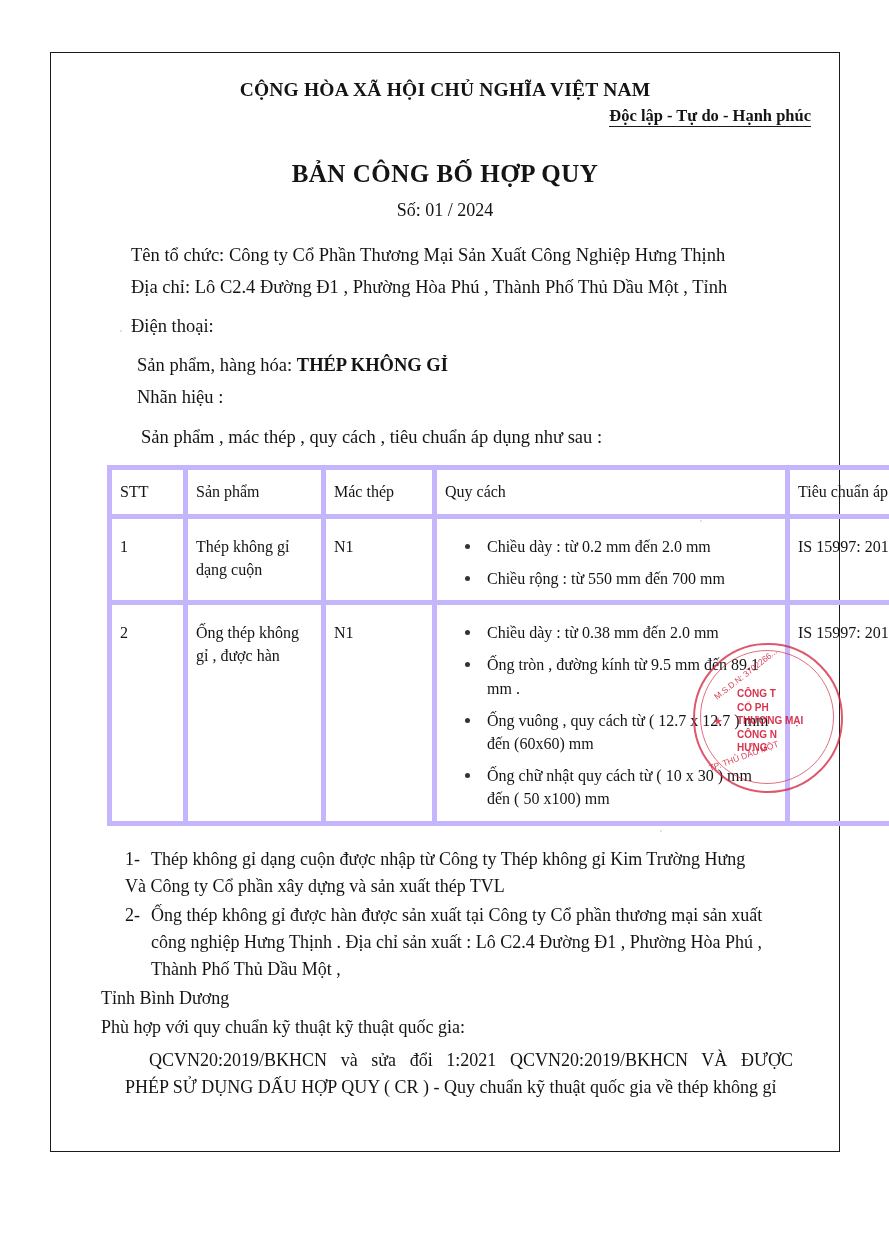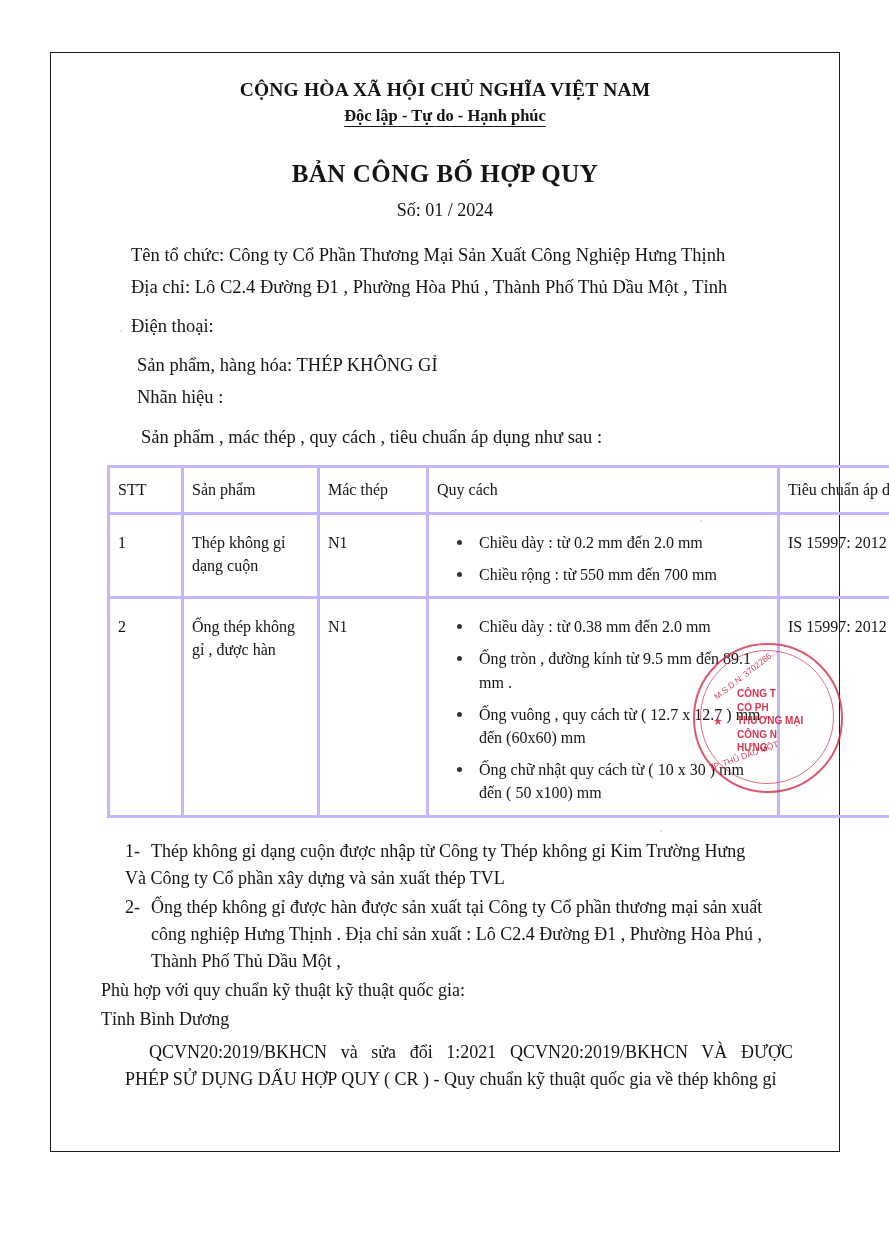--- a/index.html
+++ b/index.html
@@ -39,21 +39,21 @@
 
   
   .nation-line {
     text-align: center;
     font-weight: bold;
     font-size: 19.5px;
     letter-spacing: 0.2px;
     margin-top: 4px;
   }
   .motto {
-    text-align: center;
+    text-align: right;
     font-weight: bold;
     font-size: 16.5px;
     margin-top: 5px;
   }
   .motto span {
     border-bottom: 1.2px solid #1b1b1b;
     padding-bottom: 1px;
   }
 
   .doc-title {
@@ -75,33 +75,33 @@
     font-size: 18.5px;
     line-height: 1.52;
   }
   .info p {
     margin: 0 0 4px 0;
     padding-left: 52px;
     text-indent: 0;
   }
   .info p.indent-1 { padding-left: 58px; }
   .info p.indent-2 { padding-left: 62px; }
-  .info .bold { font-weight: normal; }
+  .info .bold { font-weight: bold; }
   .spacer-sm { height: 7px; }
 
   
   table.spec {
     border-collapse: collapse;
     width: 674px;
     margin: 14px 0 0 28px;
     font-size: 16px;
     table-layout: fixed;
   }
   table.spec th, table.spec td {
-    border: 3px solid #c4b5fd;
+    border: 5px solid #c4b5fd;
     vertical-align: top;
     padding: 16px 8px 10px 8px;
     font-weight: normal;
     text-align: left;
     line-height: 1.45;
   }
   table.spec thead th {
     padding-top: 10px;
     padding-bottom: 11px;
   }
@@ -327,22 +327,22 @@
         </div>
       </div>
       <div class="note-item">
         <div class="note-num">2-</div>
         <div class="note-body">
           <span>Ống thép không gỉ được hàn được sản xuất tại Công ty Cổ phần thương mại sản xuất</span>
           <div>công nghiệp Hưng Thịnh . Địa chỉ sản xuất : Lô C2.4 Đường Đ1 , Phường Hòa Phú ,</div>
           <div>Thành Phố Thủ Dầu Một ,</div>
         </div>
       </div>
+      <div class="plain-line left0">Tỉnh Bình Dương</div>
       <div class="plain-line left0">Phù hợp với quy chuẩn kỹ thuật kỹ thuật quốc gia:</div>
-      <div class="plain-line left0">Tỉnh Bình Dương</div>
     </div>
 
     <div class="conform">
       <div class="cline1">QCVN20:2019/BKHCN và sửa đổi 1:2021  QCVN20:2019/BKHCN VÀ ĐƯỢC</div>
       <div class="cline2">PHÉP SỬ DỤNG DẤU HỢP QUY ( CR ) -  Quy chuẩn kỹ thuật quốc gia về thép không gỉ</div>
     </div>
 
     <div class="stamp">
       <div class="ring"></div>
       <div class="ring2"></div>

